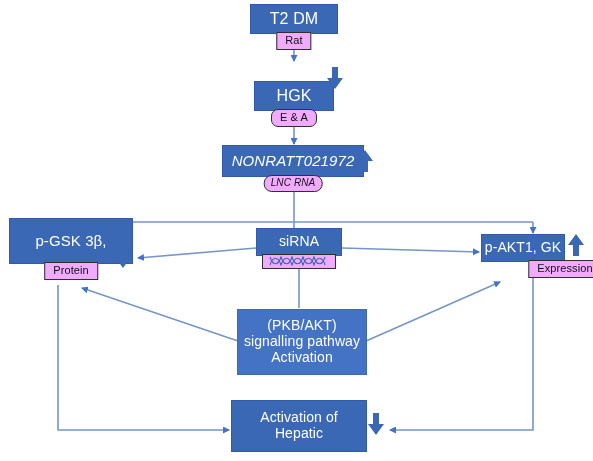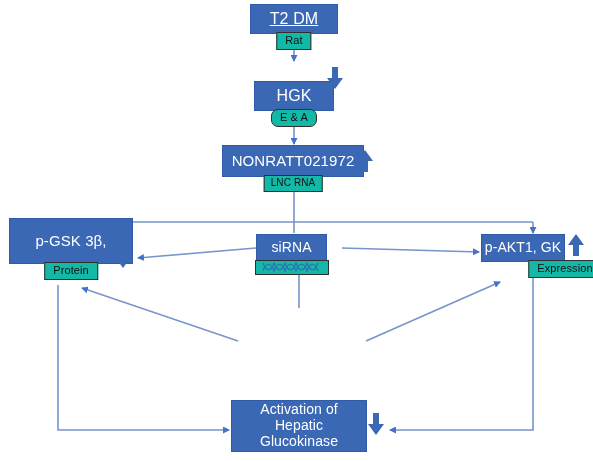--- a/index.html
+++ b/index.html
@@ -36,44 +36,44 @@
     background:#3a68b5;
     border:1px solid #2f5ba8;
   }
   .node.light .body{background:#4472c4;border-color:#3e68b4;}
 
   
   .sublabel{
     position:absolute;
     left:50%;
     transform:translateX(-50%);
-    background:#14b8a6;
+    background:#f0abfc;
     border:1px solid #2f2f2f;
     color:#111111;
     font-size:11px;
     line-height:1;
     padding:2px 8px 3px 8px;
     white-space:nowrap;
     z-index:7;
   }
 
   
-  #node-t2dm        {left:251px;top:4px;  width:86px; height:30px; font-size:16px;text-decoration:underline;}
+  #node-t2dm        {left:251px;top:4px;  width:86px; height:30px; font-size:16px;}
   #node-t2dm .sublabel    {top:28px;}
 
   #node-hgk         {left:255px;top:62px; width:78px; height:30px; font-size:16px;margin-top:19px;}
   #node-hgk .sublabel     {top:28px;border-radius:7px;}
 
-  #node-nonratt     {left:223px;top:145px;width:140px;height:32px;font-size:15px;}
-  #node-nonratt .sublabel {top:30px;font-size:10px;padding:2px 6px 3px 6px;}
+  #node-nonratt     {left:223px;top:145px;width:140px;height:32px;font-size:15px;font-style:italic;}
+  #node-nonratt .sublabel {top:30px;font-size:10px;padding:2px 6px 3px 6px;border-radius:8px;}
 
   #node-pgsk        {left:10px; top:218px;width:122px;height:46px;font-size:15px;}
   #node-pgsk .sublabel    {top:44px;}
 
-  #node-sirna       {left:257px;top:234px;width:69px; height:28px; font-size:14px;}
+  #node-sirna       {left:257px;top:228px;width:84px; height:28px; font-size:14px;}
   #node-sirna .sublabel   {top:26px;padding:1px 6px 2px 6px;}
 
   #node-pakt        {left:482px;top:234px;width:82px;height:28px;font-size:14px;}
   #node-pakt .sublabel    {top:26px;margin-left:42px;}
 
   #node-pkb         {left:238px;top:309px;width:128px;height:66px;font-size:14px;}
   #node-dysf        {left:232px;top:400px;width:134px;height:52px;font-size:14px;}
 
   
   .glyph-arrow{position:absolute;z-index:6;}
@@ -191,26 +191,32 @@
     </div>
     <span class="sublabel">Expression</span>
   </div>
 
   <div class="glyph-arrow" id="arrow-pakt">
     <svg width="20" height="24" viewBox="0 0 20 24" xmlns="http://www.w3.org/2000/svg">
       <path d="M10,1 L18,12 L13,12 L13,23 L7,23 L7,12 L2,12 Z" fill="#3a68b5"></path>
     </svg>
   </div>
 
+  <div class="node light" id="node-pkb">
+    <div class="body">
+      <span>(PKB/AKT)</span>
+      <span>signalling pathway</span>
+      <span>Activation</span>
+    </div>
+  </div>
 
   <div class="node" id="node-dysf">
     <div class="body">
       <span>Activation of</span>
       <span>Hepatic</span>
-      <span>Glucokinase</span>
     </div>
   </div>
 
   <div class="glyph-arrow" id="arrow-dysf">
     <svg width="20" height="24" viewBox="0 0 20 24" xmlns="http://www.w3.org/2000/svg">
       <path d="M7,1 L13,1 L13,12 L18,12 L10,23 L2,12 L7,12 Z" fill="#3a68b5"></path>
     </svg>
   </div>
 
 </div>

